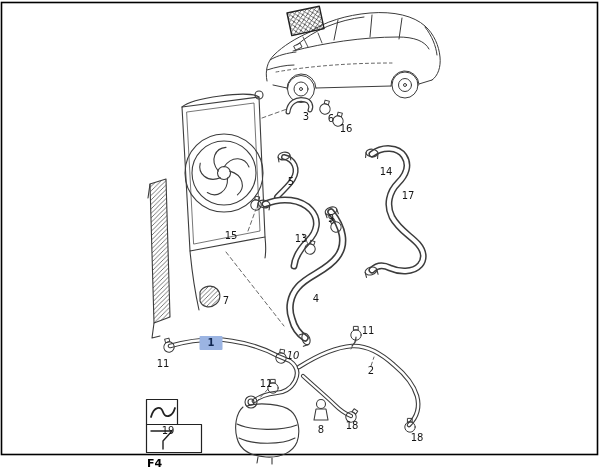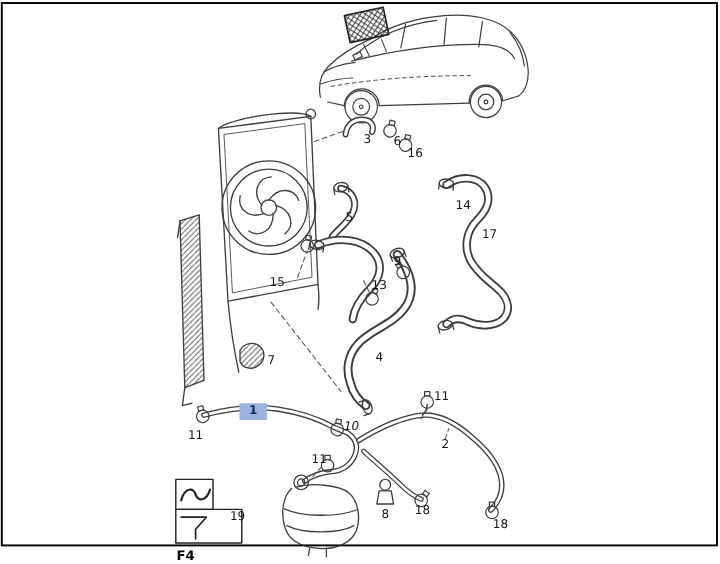--- a/index.html
+++ b/index.html
@@ -197,30 +197,30 @@
 
 <div id="callout-layer">
       <span class="callout" style="left: 306px; top: 117px;">3</span>
       <span class="callout" style="left: 331px; top: 119px;">6</span>
       <span class="callout" style="left: 346px; top: 129px; text-align: center;">16</span>
       <span class="callout" style="left: 291px; top: 182px;">5</span>
       <span class="callout" style="left: 386px; top: 172px;">14</span>
       <span class="callout" style="left: 408px; top: 196px;">17</span>
       <span class="callout" style="left: 231px; top: 236px;">15</span>
       <span class="callout" style="left: 331px; top: 219px;">9</span>
-      <span class="callout" style="left: 316px; top: 239px;">13</span>
+      <span class="callout" style="left: 301px; top: 239px;">13</span>
       <span class="callout" style="left: 226px; top: 301px;">7</span>
       <span class="callout" style="left: 316px; top: 299px;">4</span>
       <span class="callout highlighted" style="left: 211px; top: 343px;">1</span>
       <span class="callout" style="left: 293px; top: 356px; font-style: italic;">10</span>
       <span class="callout" style="left: 368px; top: 331px;">11</span>
       <span class="callout" style="left: 163px; top: 364px;">11</span>
       <span class="callout" style="left: 266px; top: 384px;">11</span>
       <span class="callout" style="left: 371px; top: 371px;">2</span>
       <span class="callout" style="left: 321px; top: 430px;">8</span>
       <span class="callout" style="left: 352px; top: 426px;">18</span>
       <span class="callout" style="left: 417px; top: 438px;">18</span>
-      <span class="callout" style="left: 198px; top: 431px;">19</span>
+      <span class="callout" style="left: 168px; top: 431px;">19</span>
     </div>
 
 <div class="figure-code">F4</div>
 
 </div>
 
 </body></html>

